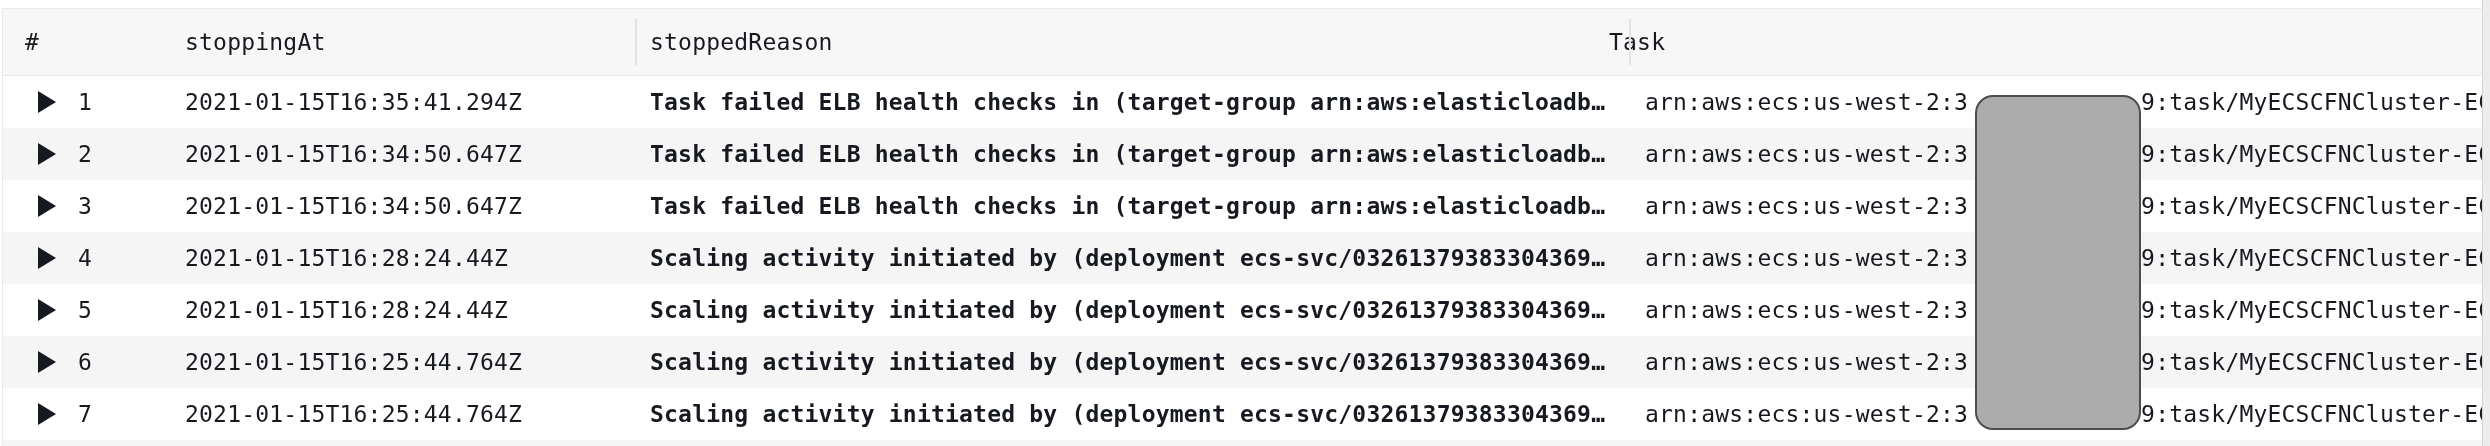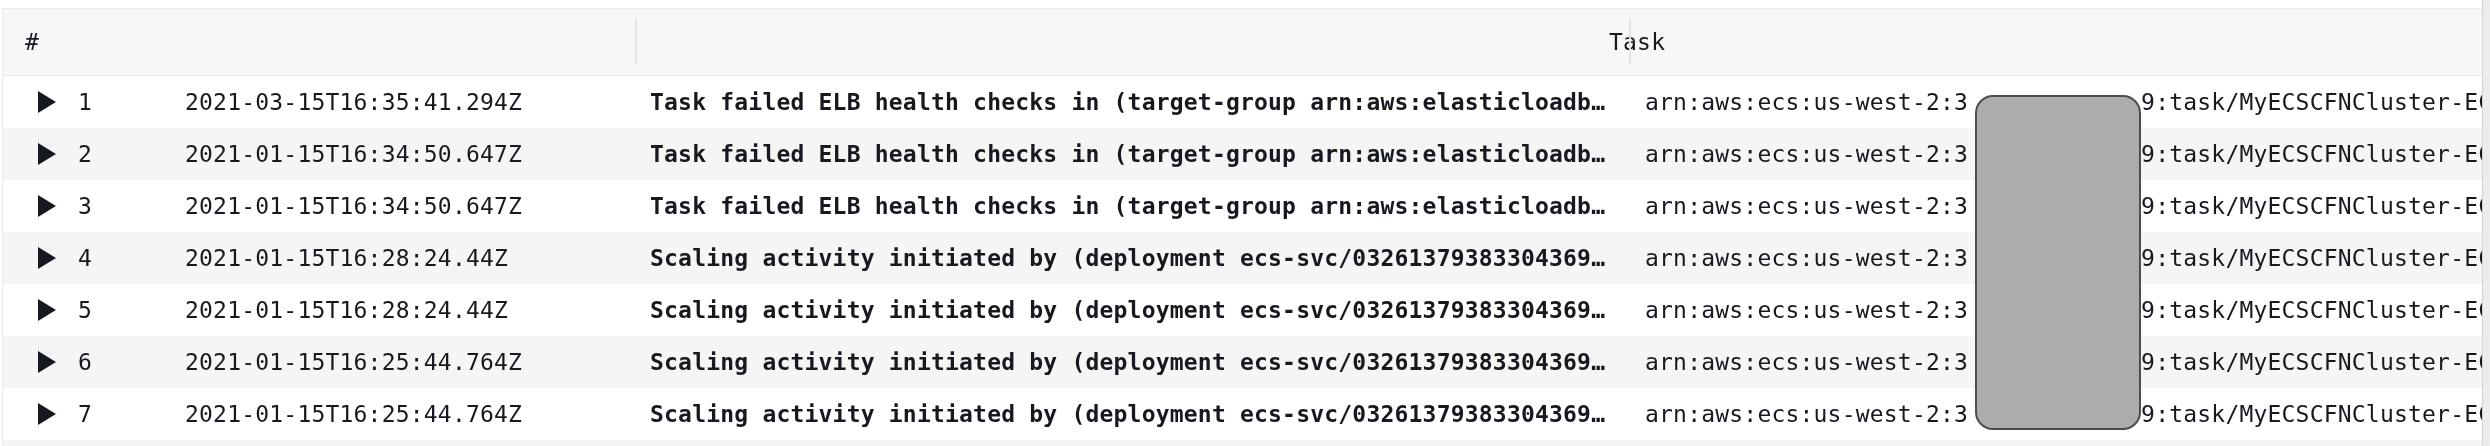--- a/index.html
+++ b/index.html
@@ -46,30 +46,32 @@
 </style>
 </head>
 <body>
 
 <div class="viewport">
   <div class="top-border"></div>
   <div class="left-border"></div>
 
   <div class="header">
     <span class="hcell" style="left:22px">#</span>
+    <span class="hcell" style="left:182px">stoppingAt</span>
+    <span class="hcell" style="left:647px">stoppedReason</span>
     <span class="hcell" style="left:1606px">Task</span>
     <span class="hdiv" style="left:632px"></span>
     <span class="hdiv" style="left:1626px"></span>
   </div>
 
   <div class="rows" id="rows">
   <div class="row">
     <span class="arrow"></span>
     <span class="cell c-num">1</span>
-    <span class="cell c-ts">2021-03-15T16:35:41.294Z</span>
+    <span class="cell c-ts">2021-01-15T16:35:41.294Z</span>
     <span class="cell c-reason">Task failed ELB health checks in (target-group arn:aws:elasticloadb…</span>
     <span class="cell c-task"><span>arn:aws:ecs:us-west-2:3</span><span class="task-gap"></span><span>9:task/MyECSCFNCluster-EC</span></span>
   </div>
 
   <div class="row">
     <span class="arrow"></span>
     <span class="cell c-num">2</span>
     <span class="cell c-ts">2021-01-15T16:34:50.647Z</span>
     <span class="cell c-reason">Task failed ELB health checks in (target-group arn:aws:elasticloadb…</span>
     <span class="cell c-task"><span>arn:aws:ecs:us-west-2:3</span><span class="task-gap"></span><span>9:task/MyECSCFNCluster-EC</span></span>

